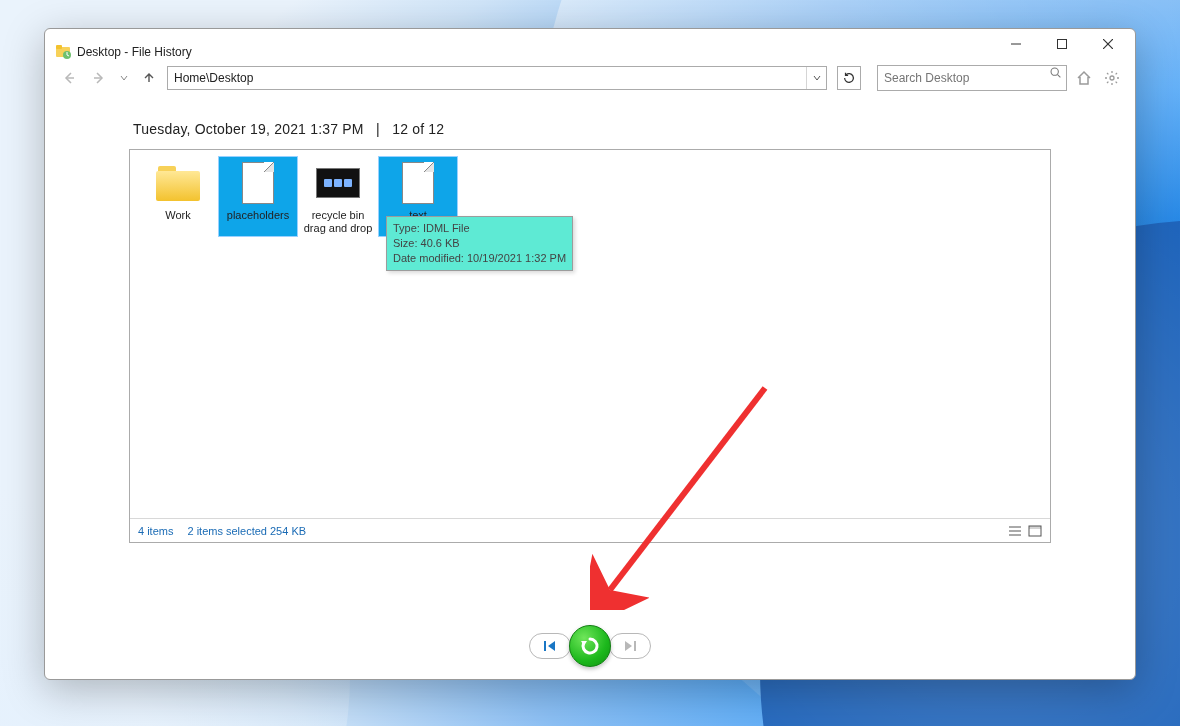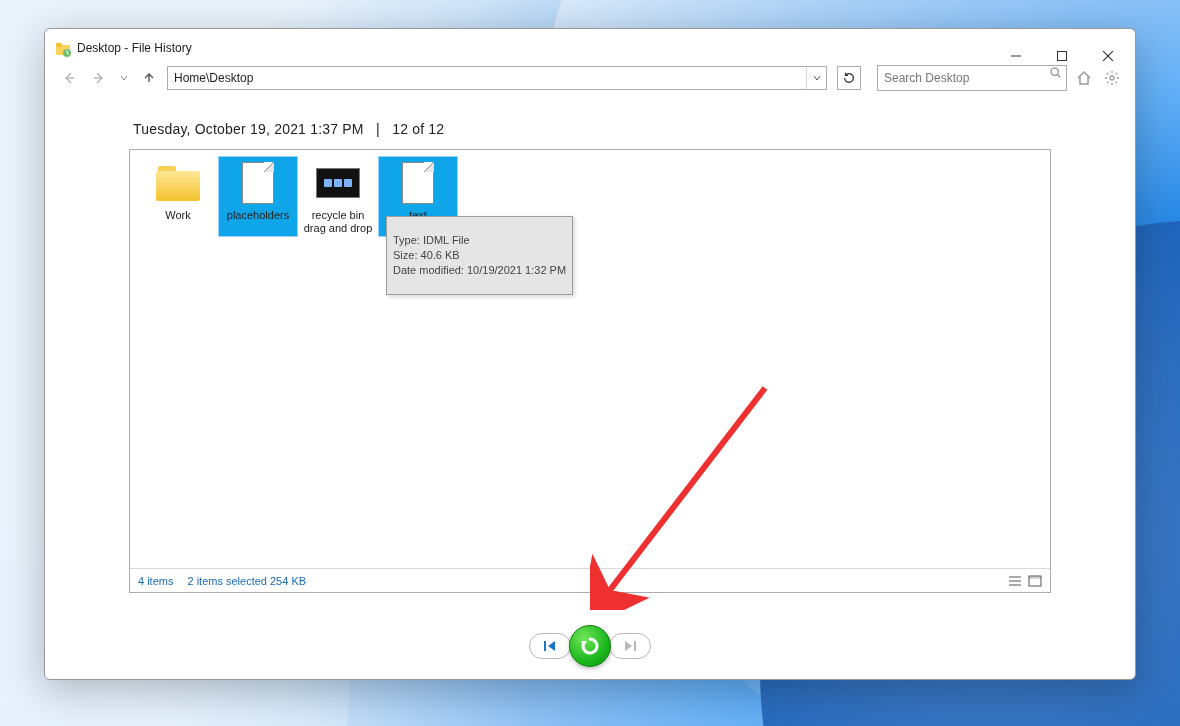--- a/index.html
+++ b/index.html
@@ -14,21 +14,21 @@
   .bg-swoop.a { width:900px; height:900px; right:-480px; top:220px; background:radial-gradient(circle at 30% 30%, rgba(255,255,255,0.25), rgba(255,255,255,0) 60%), #0d58b6; transform:rotate(-15deg); }
   .bg-swoop.b { width:1300px; height:1300px; right:-650px; top:-450px; background:linear-gradient(120deg, rgba(255,255,255,0.55), rgba(255,255,255,0) 55%); }
   .bg-swoop.c { width:700px; height:700px; left:-350px; bottom:-300px; background:linear-gradient(20deg, #e5f1fd 40%, rgba(255,255,255,0) 70%); }
 
   .window {
     position:absolute; left:44px; top:28px; width:1092px; height:652px;
     background:#ffffff; border:1px solid #999; border-radius:6px;
     box-shadow:0 10px 40px rgba(0,0,0,0.25);
     display:flex; flex-direction:column;
   }
-  .titlebar { display:flex; align-items:flex-start; height:30px; padding:12px 4px; }
+  .titlebar { display:flex; align-items:flex-end; height:30px; padding:0 4px; }
   .titlebar .icon-slot { width:16px; height:16px; margin:0 6px; display:flex; align-items:center; justify-content:center; }
   .titlebar .title { flex:0 0 auto; color:#222; font-size:12px; }
   .titlebar .spacer { flex:1; }
   .winbtn { width:46px; height:30px; display:flex; align-items:center; justify-content:center; color:#333; }
 
   .toolbar { height:38px; display:flex; align-items:center; padding:0 12px; gap:6px; }
   .navbtn { width:24px; height:24px; display:flex; align-items:center; justify-content:center; color:#555; }
   .navbtn.disabled { color:#b8b8b8; }
   .sep-caret { width:14px; display:flex; align-items:center; justify-content:center; color:#888; }
   .addrbox { flex:1; display:flex; border:1px solid #ababab; height:24px; }
@@ -36,41 +36,41 @@
   .addr-drop { width:20px; display:flex; align-items:center; justify-content:center; border-left:1px solid #d5d5d5; color:#555; }
   .refreshbtn { width:24px; height:24px; border:1px solid #ababab; margin-left:4px; display:flex; align-items:center; justify-content:center; color:#333; }
   .searchbox { width:190px; border:1px solid #ababab; height:26px; margin-left:10px; display:flex; padding:0 4px; }
   .searchbox input { flex:1; border:none; outline:none; font:inherit; color:#555; background:transparent; }
   .searchbox .zoom { color:#777; }
   .tbicon { width:22px; color:#9b9b9b; display:flex; align-items:center; justify-content:center; }
 
   .content { flex:1; position:relative; padding:0 84px 8px 84px; overflow:hidden; }
   .heading { font-size:14px; color:#222; margin:24px 0 12px 4px; font-weight:400; letter-spacing:0.2px; }
 
-  .filepane { border:1px solid #ababab; height:444px; position:relative; background:#fff; }
+  .filepane { border:1px solid #ababab; height:394px; position:relative; background:#fff; }
   .items-area { position:absolute; inset:1px 1px 26px 1px; display:flex; flex-wrap:wrap; align-content:flex-start; padding:6px 8px; gap:2px; }
   .fileitem { width:78px; padding:2px; text-align:center; font-size:11px; color:#222; position:relative; }
   .fileitem.selected { background:#0ea5e9; outline:1px solid #99d1ff; }
   .iconbox { height:48px; display:flex; align-items:center; justify-content:center; margin-bottom:2px; }
   .fileitem .label { line-height:1.15; word-break:break-word; }
 
   
   .ficon-folder { width:44px; height:36px; position:relative; }
   .ficon-folder .tab{ position:absolute; left:2px; top:1px; width:18px; height:8px; background:#f7d158; border-radius:2px 2px 0 0; }
   .ficon-folder .body{ position:absolute; left:0; top:6px; right:0; bottom:0; background:linear-gradient(#ffe896,#f3c22e); border-radius:2px; }
   
   .ficon-page { width:32px; height:42px; background:#fff; border:1px solid #888; position:relative; }
   .ficon-page:before{ content:""; position:absolute; top:-1px; right:-1px; width:10px; height:10px; background:linear-gradient(135deg,#fff 49%, #888 50% 52%, #e5e5e5 53%); }
   
   .ficon-img { width:44px; height:30px; border:1px solid #777; background:#111; display:flex; align-items:center; justify-content:center; }
   .ficon-img span{ display:inline-block; width:8px; height:8px; background:#7cb3ff; margin:0 1px; border-radius:1px; }
 
   .tooltip {
     position:absolute; left:256px; top:66px; 
-    background:#e5e5e5; border:1px solid #9c9c9c; padding:16px 6px; color:#444; font-size:11px; line-height:1.35;
+    background:#5eead4; border:1px solid #9c9c9c; padding:4px 6px; color:#444; font-size:11px; line-height:1.35;
     box-shadow:2px 2px 4px rgba(0,0,0,0.15); white-space:nowrap; z-index:5;
   }
 
   .statusbar { position:absolute; left:0; right:0; bottom:0; height:24px; border-top:1px solid #d8d8d8; display:flex; align-items:center; padding:0 8px; color:#1a6bb5; font-size:11px; }
   .statusbar .st-seg { margin-right:14px; }
   .statusbar .spacer{ flex:1; }
   .statusbar .viewbtn { color:#555; margin-left:6px; display:flex; align-items:center; }
 
   .bottomctrl { position:absolute; left:0; right:0; bottom:10px; height:46px; display:flex; align-items:center; justify-content:center; }
   .pill { display:flex; align-items:center; border:1px solid #b8b8b8; border-radius:20px; height:26px; overflow:hidden; background:#fff; }

